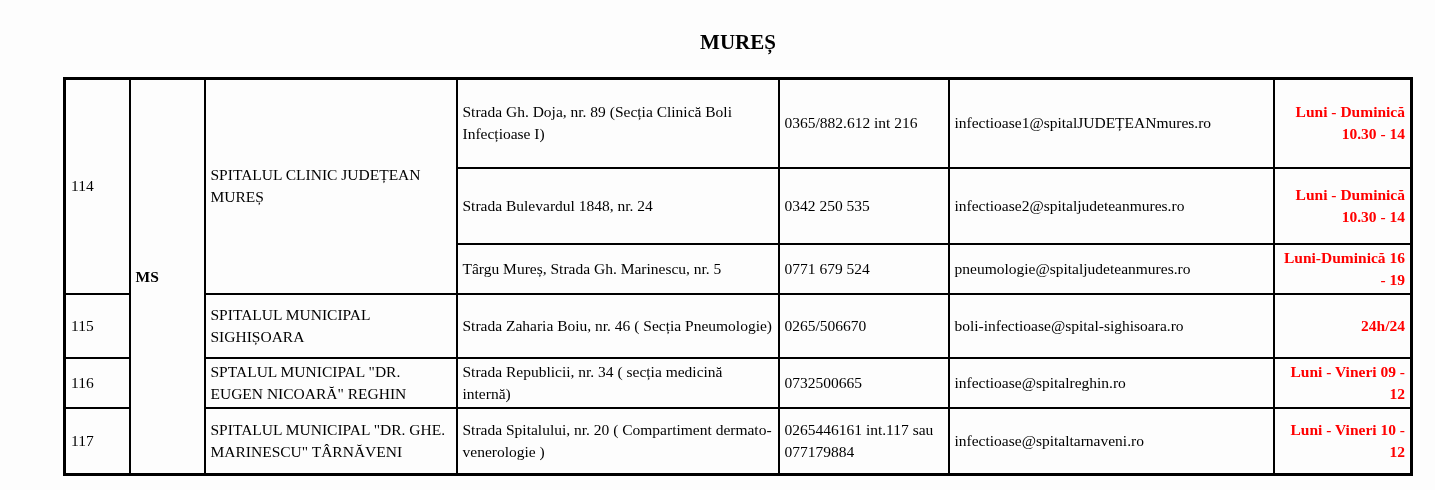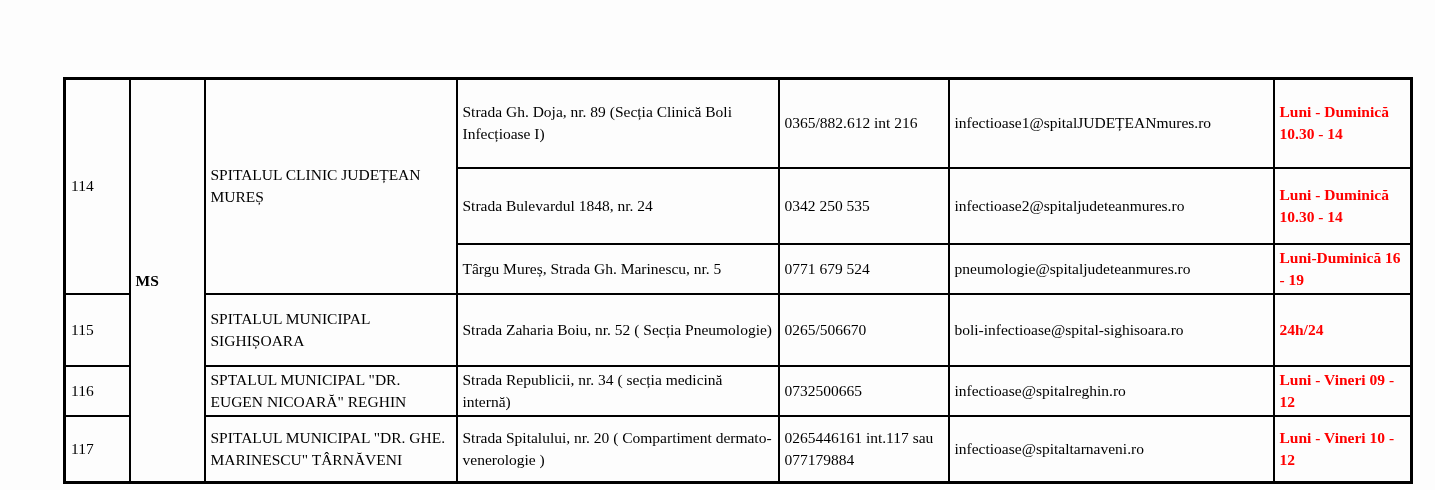--- a/index.html
+++ b/index.html
@@ -40,28 +40,29 @@
     padding: 2px 5px;
     vertical-align: middle;
     overflow: hidden;
     word-wrap: break-word;
   }
   .c  { text-align: left; }
   .b  { font-weight: bold; margin-left: 24px; }
   .sched {
     color: #ff0000;
     font-weight: bold;
-    text-align: left;
+    text-align: right;
   }
 </style>
 </head>
 <body>
 
 <div class="page">
 
+  <h1 class="doc-title">MUREȘ</h1>
 
   <table class="hosp">
     <colgroup>
       <col style="width:65px">
       <col style="width:75px">
       <col style="width:252px">
       <col style="width:322px">
       <col style="width:170px">
       <col style="width:325px">
       <col style="width:138px">
@@ -85,24 +86,24 @@
       <td class="sched">Luni - Duminică 10.30 - 14</td>
     </tr>
 
     <tr style="height:50px">
       <td>Târgu Mureș, Strada Gh. Marinescu, nr. 5</td>
       <td>0771 679 524</td>
       <td>pneumologie@spitaljudeteanmures.ro</td>
       <td class="sched">Luni-Duminică 16 - 19</td>
     </tr>
 
-    <tr style="height:72px">
+    <tr style="height:64px">
       <td class="c">115</td>
       <td>SPITALUL MUNICIPAL SIGHIȘOARA</td>
-      <td>Strada Zaharia Boiu, nr. 52 ( Secția Pneumologie)</td>
+      <td>Strada Zaharia Boiu, nr. 46 ( Secția Pneumologie)</td>
       <td class="c">0265/506670</td>
       <td class="c">boli-infectioase@spital-sighisoara.ro</td>
       <td class="sched">24h/24</td>
     </tr>
 
     <tr style="height:47px">
       <td class="c">116</td>
       <td>SPTALUL MUNICIPAL "DR. EUGEN NICOARĂ" REGHIN</td>
       <td>Strada Republicii, nr. 34 ( secția medicină internă)</td>
       <td class="c">0732500665</td>

